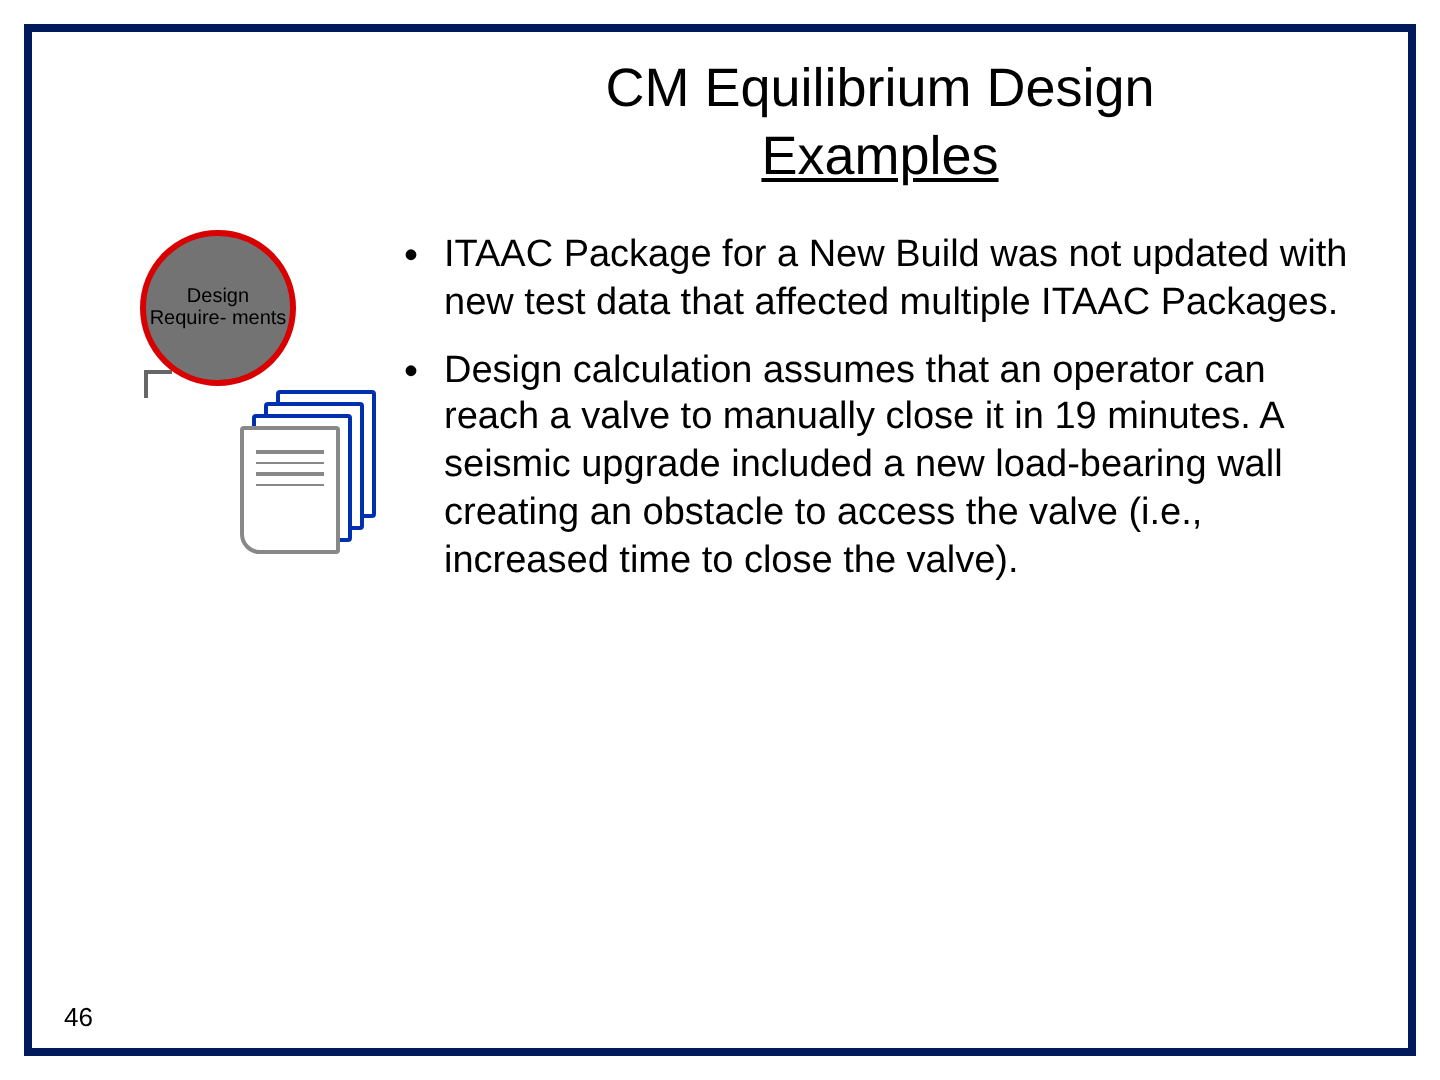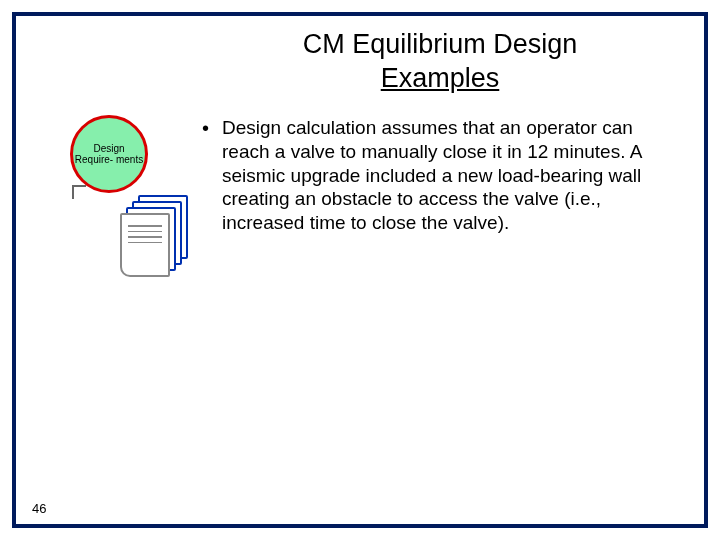--- a/index.html
+++ b/index.html
@@ -38,21 +38,21 @@
     height: 185px;
   }
   .design-circle {
     position: absolute;
     top: 0;
     left: 40px;
     width: 78px;
     height: 78px;
     border: 3px solid #d80000;
     border-radius: 50%;
-    background: #86efac;
+    background: #737373;
     display: flex;
     align-items: center;
     justify-content: center;
     text-align: center;
     font-size: 10px;
     line-height: 1.1;
     z-index: 3;
   }
   .triangle-hint {
     position: absolute;
@@ -184,17 +184,18 @@
           <div></div>
           <div></div>
           <div></div>
         </div>
     </div>
   </div>
 </div>
 
 <div class="bullets">
   <ul>
-    <li><span>Design calculation assumes that an operator can reach a valve to manually close it in 12 minutes. A seismic upgrade included a new load-bearing wall creating an obstacle to access the valve (i.e., increased time to close the valve).</span></li>
+    <li><span>ITAAC Package for a New Build was not updated with new test data that affected multiple ITAAC Packages.</span></li>
+    <li><span>Design calculation assumes that an operator can reach a valve to manually close it in 19 minutes. A seismic upgrade included a new load-bearing wall creating an obstacle to access the valve (i.e., increased time to close the valve).</span></li>
   </ul>
 </div>
 
 <div class="page-num">46</div>
 
 </body></html>

